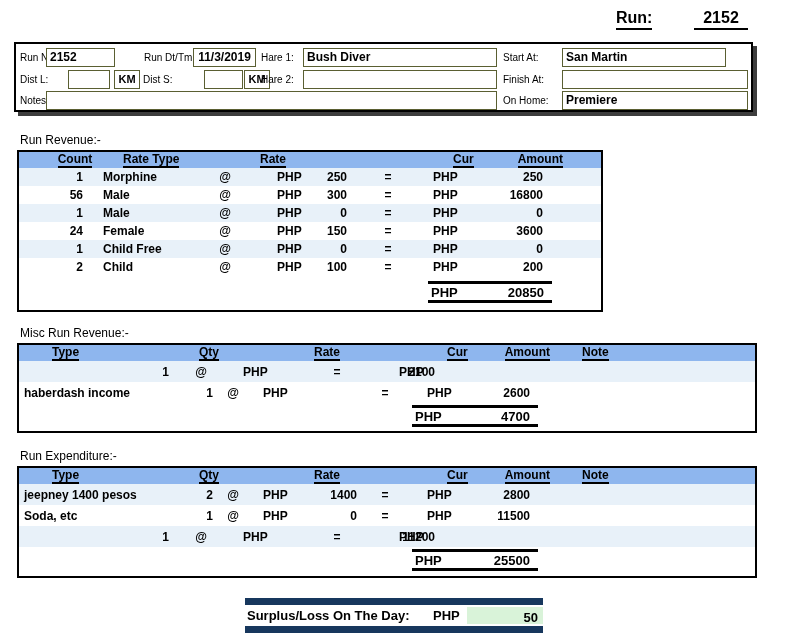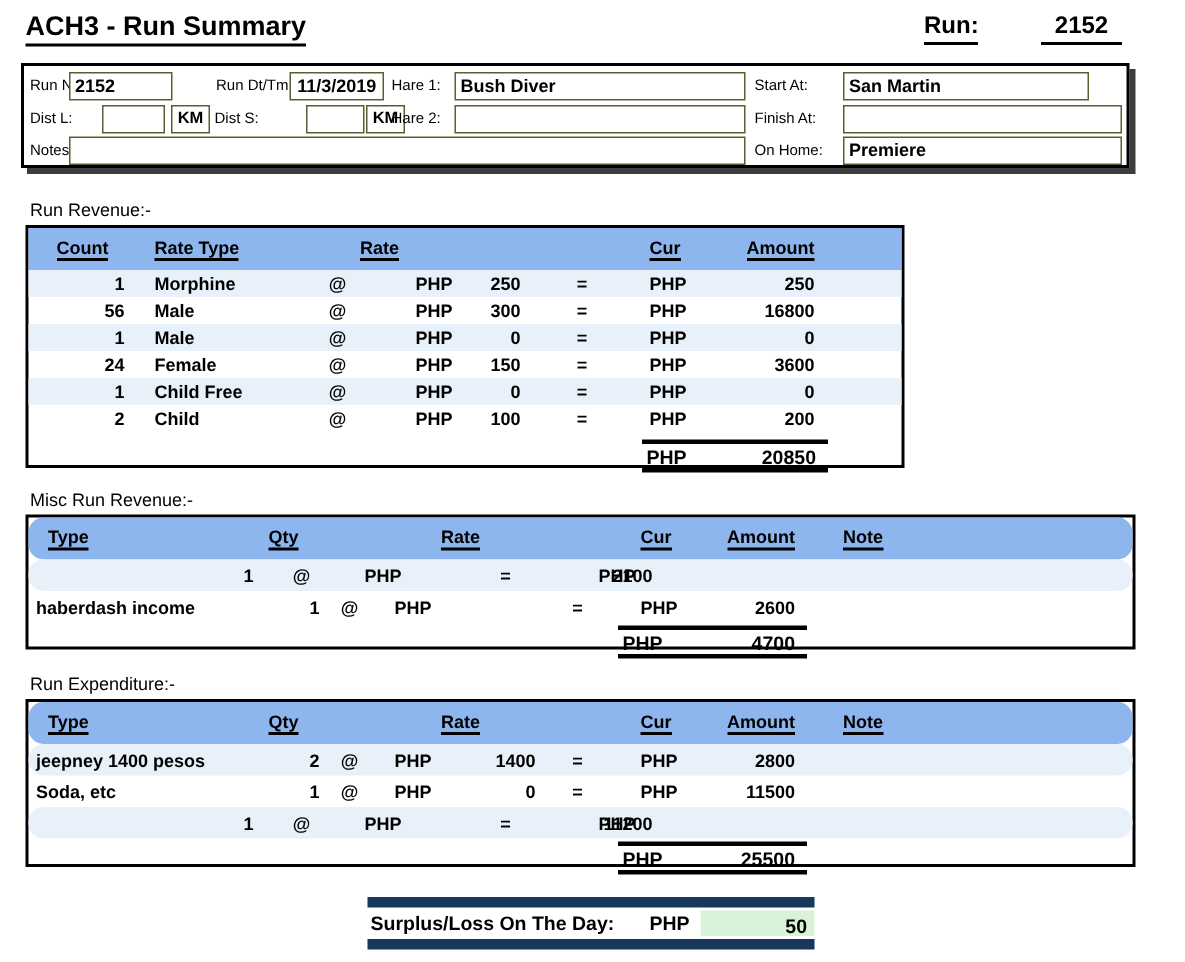--- a/index.html
+++ b/index.html
@@ -35,23 +35,23 @@
   
   .section-label{position:absolute;left:20px;font-size:12px;}
 
   .tbl{position:absolute;left:17px;border:2px solid #000;background:#fff;}
   .tbl-revenue{top:150px;width:586px;height:162px;}
   .tbl-misc{top:343px;width:740px;height:90px;}
   .tbl-exp{top:466px;width:740px;height:112px;}
 
   .grid{display:grid;align-items:center;}
   .tbl-revenue .grid{grid-template-columns:72px 112px 44px 56px 60px 50px 52px 92px 1fr;}
-  .tbl-misc .grid,.tbl-exp .grid{grid-template-columns:160px 44px 20px 60px 68px 28px 55px 95px 1fr;border-radius:10px;}
-
-  .thead{height:28px;background:var(--header-blue);font-weight:700;font-size:12px;}
+  .tbl-misc .grid,.tbl-exp .grid{grid-template-columns:160px 44px 20px 60px 68px 28px 55px 95px 1fr;}
+
+  .thead{height:16px;background:var(--header-blue);font-weight:700;font-size:12px;padding-left:20px;}
   .hdr-u{display:inline-block;border-bottom:2px solid #000;line-height:13px;}
   .cell-c{text-align:center;}
   .span2{grid-column:span 2;}
 
   .trow{font-weight:700;font-size:12px;}
   .tbl-revenue .trow{height:18px;}
   .tbl-misc .trow,.tbl-exp .trow{height:21px;}
   .rows .trow:nth-child(odd){background:var(--row-stripe);}
 
   
@@ -87,21 +87,20 @@
   .surplus-label{padding-left:2px;width:188px;white-space:nowrap;}
   .surplus-cur{width:34px;}
   .surplus-cell{flex:1;height:17px;background:var(--green);text-align:right;
                 padding-right:5px;line-height:21px;font-size:13px;font-weight:700;}
 </style>
 </head>
 <body>
 
 <div class="page">
 
-  <div class="title">ACH3 - Run Summary</div>
   <div class="run-label">Run:</div>
   <div class="run-number">2152</div>
 
   <div class="form">
     <div class="lbl" style="left:4px;top:8px">Run No:</div>
     <div class="box" style="left:30px;top:4px;width:69px">2152</div>
     <div class="lbl" style="left:128px;top:8px">Run Dt/Tm:</div>
     <div class="box center" style="left:177px;top:4px;width:63px">11/3/2019</div>
     <div class="lbl" style="left:245px;top:8px">Hare 1:</div>
     <div class="box" style="left:287px;top:4px;width:194px">Bush Diver</div>

